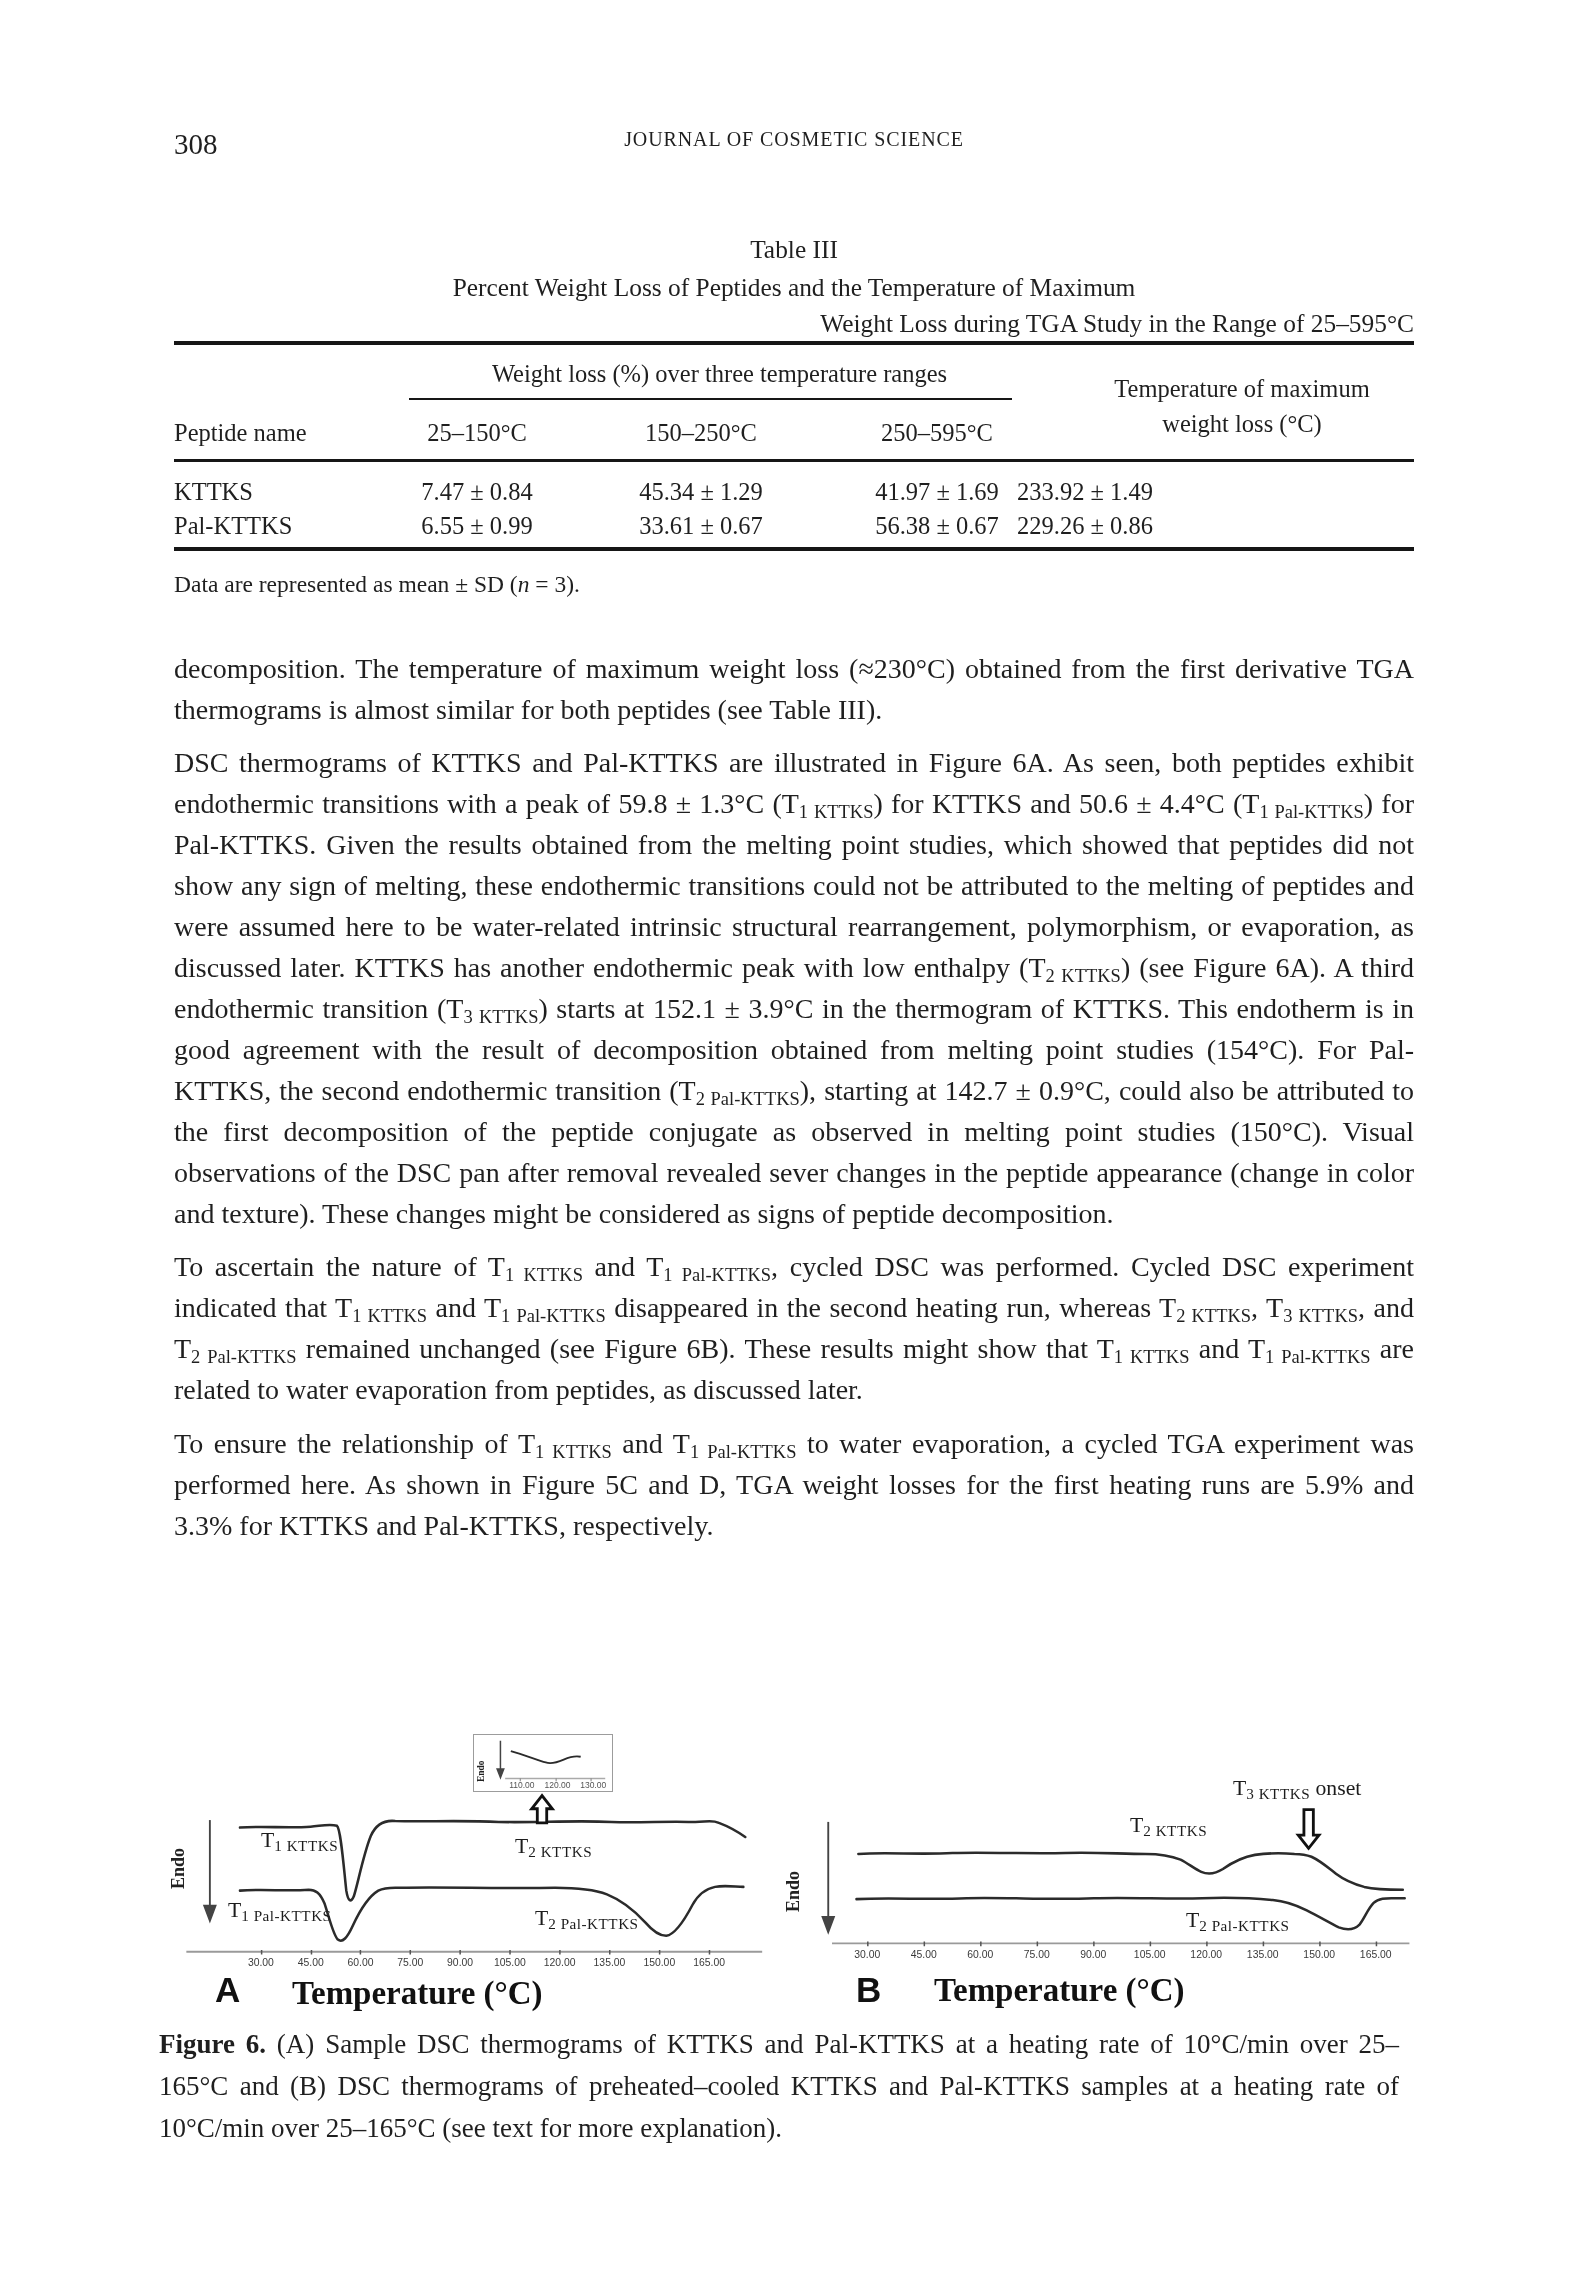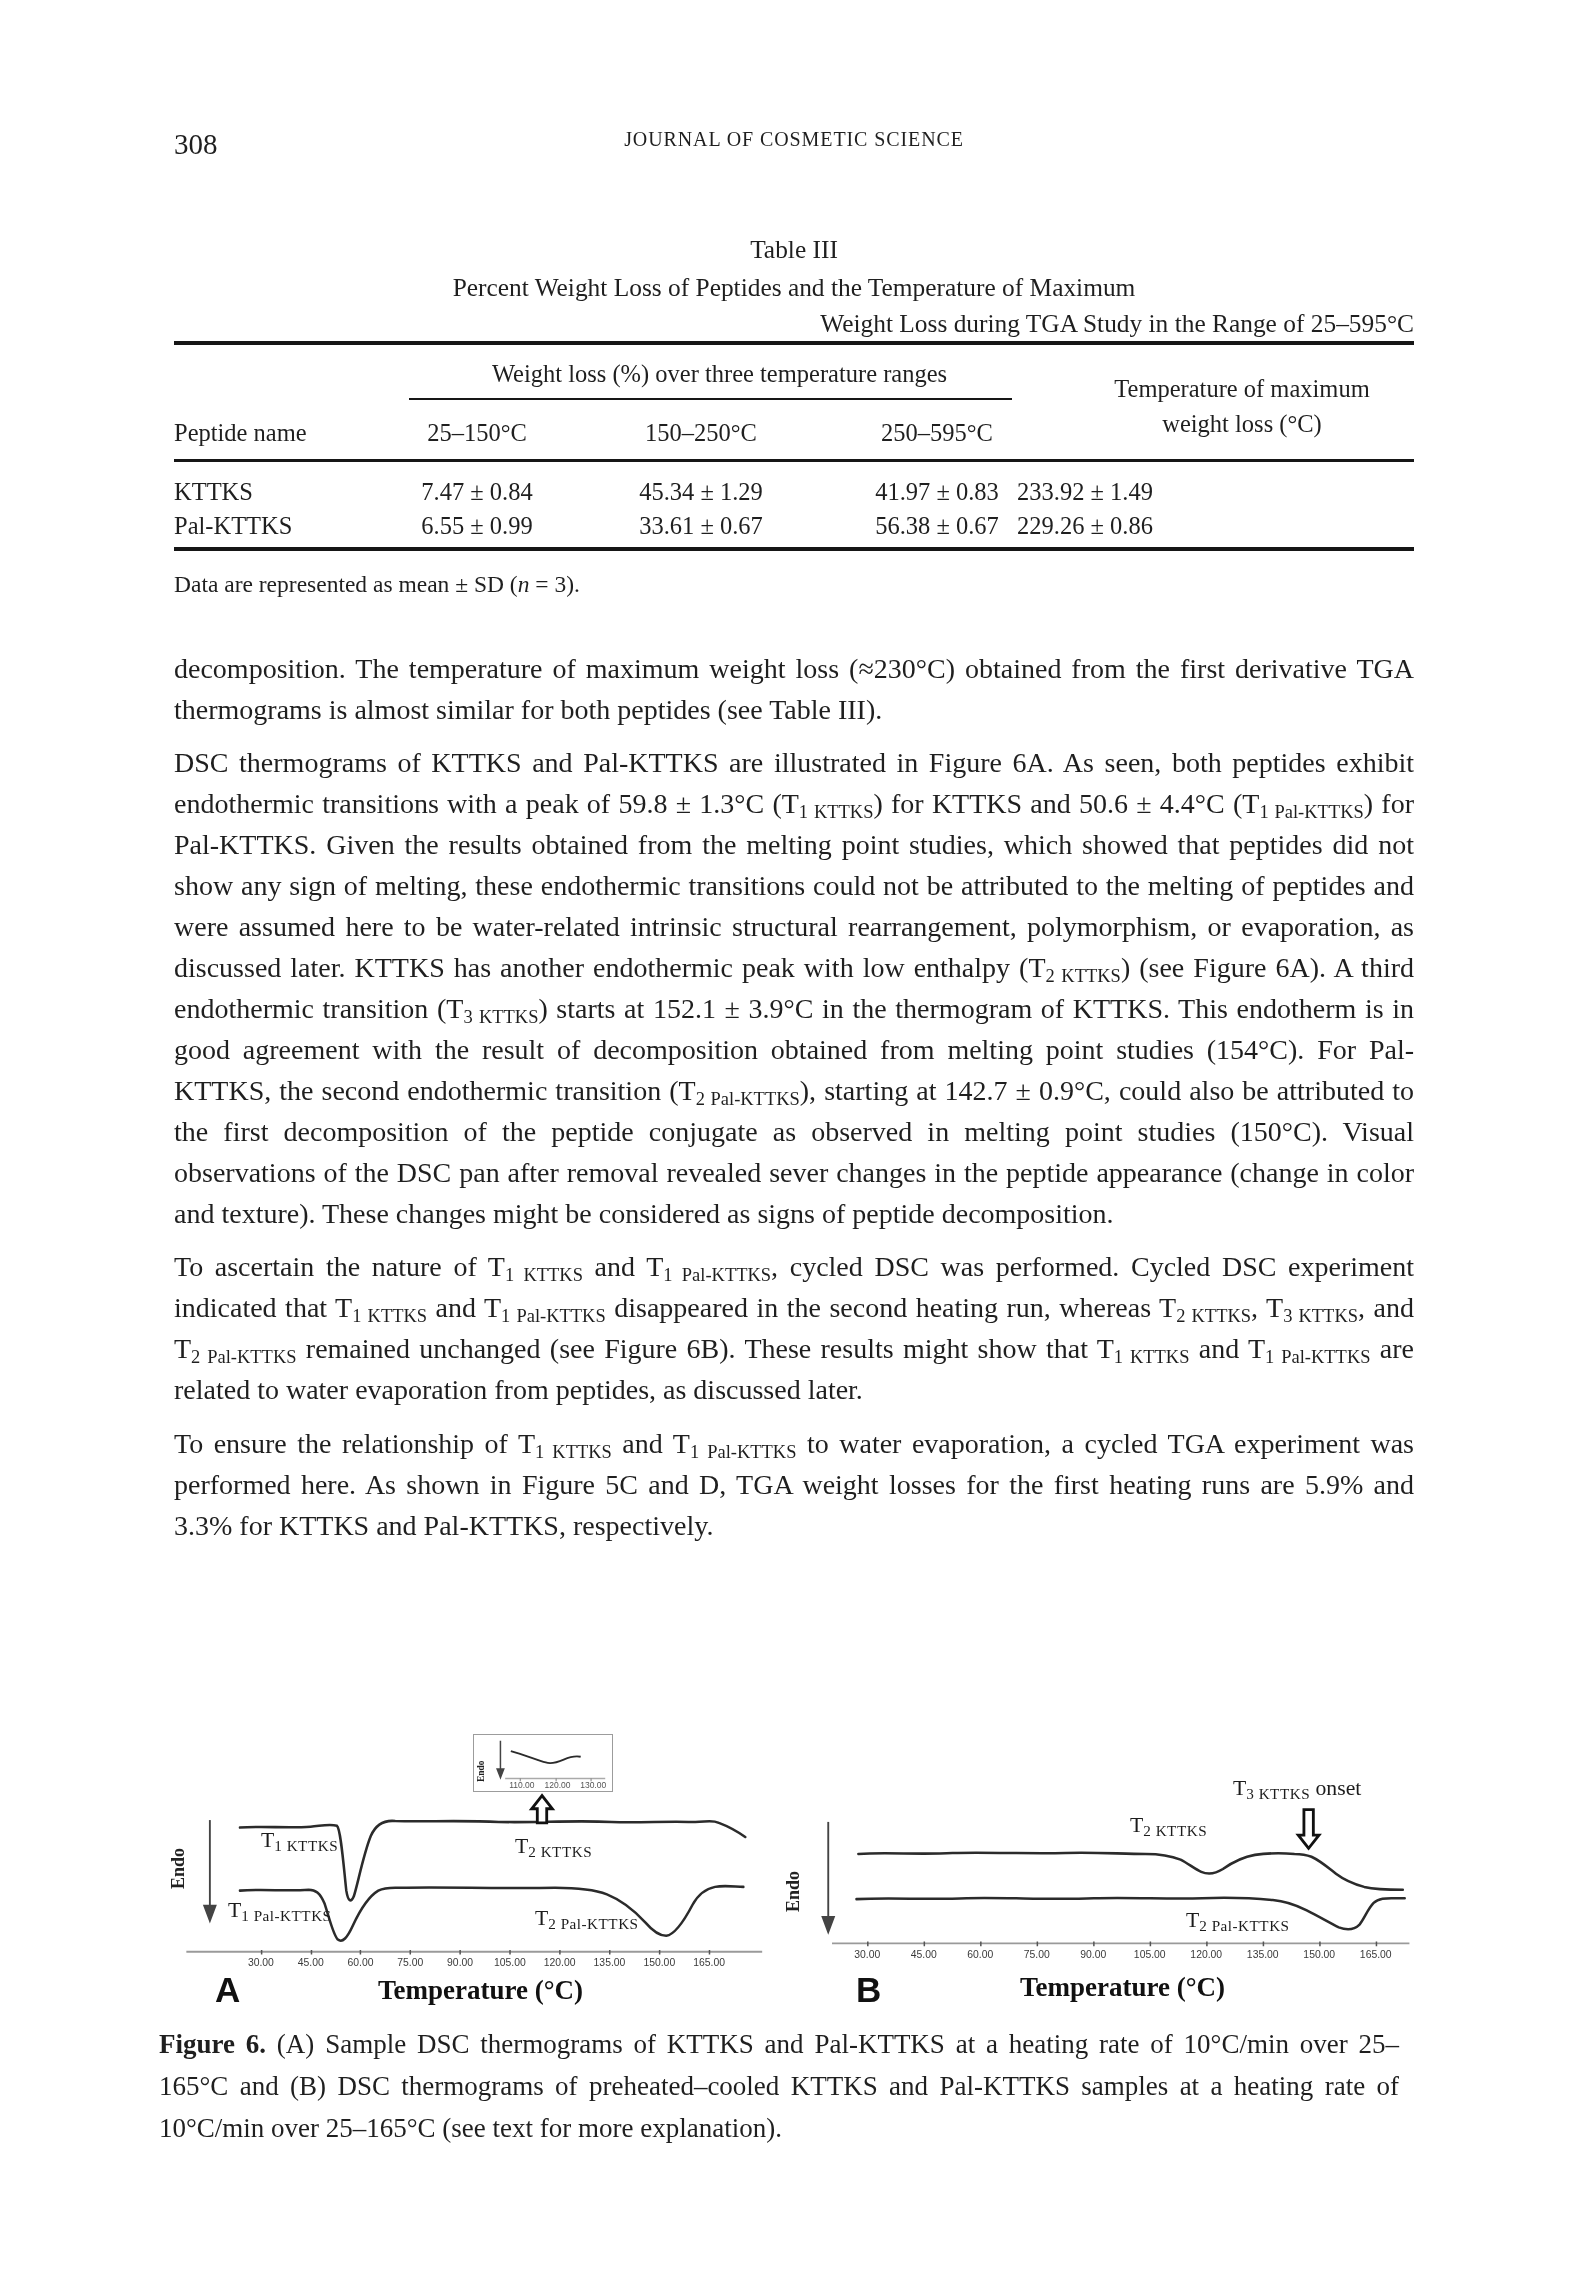--- a/index.html
+++ b/index.html
@@ -48,21 +48,21 @@
   .panel-a{left:0;width:621px;}
   .panel-b{left:623px;width:650px;}
   .panel svg.main{position:absolute;left:0;top:0;}
   .flabel{position:absolute;font-size:21.7px;color:#1c1c1c;white-space:nowrap;}
   .flabel sub{font-size:70%;letter-spacing:0.5px;}
   .endo-v{position:absolute;writing-mode:vertical-rl;transform:rotate(180deg);
           font-weight:bold;font-size:18px;color:#222;}
   .ticksrow{position:absolute;display:flex;}
   .ticksrow .tick{flex:1;text-align:center;font-family:"Liberation Sans","DejaVu Sans",sans-serif;
                   font-size:10.4px;color:#3a3a3a;}
-  .xlabel{position:absolute;text-align:center;font-weight:bold;font-size:27px;color:#111;}
+  .xlabel{position:absolute;text-align:left;font-weight:bold;font-size:33px;color:#111;}
   .pletter{position:absolute;font-family:"Liberation Sans","DejaVu Sans",sans-serif;
            font-weight:bold;font-size:35px;color:#111;}
   .inset{position:absolute;left:313px;top:11.3px;width:138px;height:56px;border:1.9px solid #9c9c9c;background:#fff;}
   .inset .endo-v{font-size:9.4px;left:1.9px;top:5.6px;height:41px;}
   .inset .ticksrow{left:30px;top:45px;width:107px;}
   .inset .ticksrow .tick{font-size:8.5px;color:#555;}
 
   
   .figcap{position:absolute;top:2023px;left:159px;width:1240px;font-size:27px;line-height:42px;text-align:justify;}
 </style>
@@ -88,21 +88,21 @@
     <div class="abs ch-name">Peptide name</div>
     <div class="abs ch-c2">25–150°C</div>
     <div class="abs ch-c3">150–250°C</div>
     <div class="abs ch-c4">250–595°C</div>
     <div class="abs rule rule-mid"></div>
 
     <div>
       <div class="abs r0 cell-name">KTTKS</div>
       <div class="abs r0 cell-v0">7.47 ± 0.84</div>
       <div class="abs r0 cell-v1">45.34 ± 1.29</div>
-      <div class="abs r0 cell-v2">41.97 ± 0.83</div>
+      <div class="abs r0 cell-v2">41.97 ± 1.69</div>
       <div class="abs r0 cell-v3">233.92 ± 1.49</div>
     </div>
     <div>
       <div class="abs r1 cell-name">Pal-KTTKS</div>
       <div class="abs r1 cell-v0">6.55 ± 0.99</div>
       <div class="abs r1 cell-v1">33.61 ± 0.67</div>
       <div class="abs r1 cell-v2">56.38 ± 0.67</div>
       <div class="abs r1 cell-v3">229.26 ± 0.86</div>
     </div>
 

